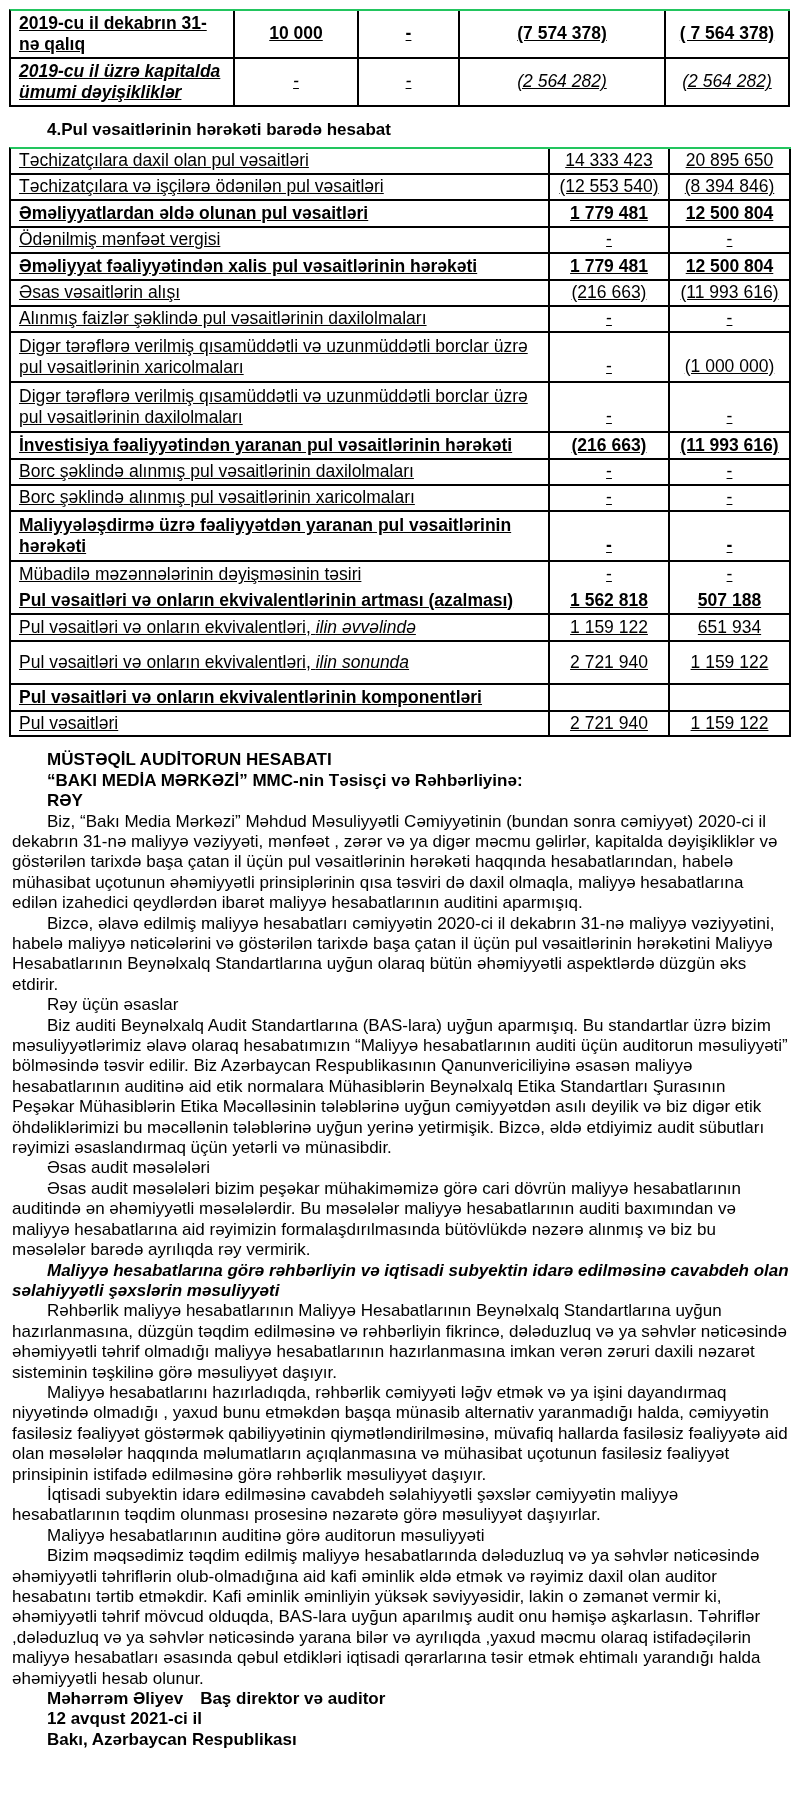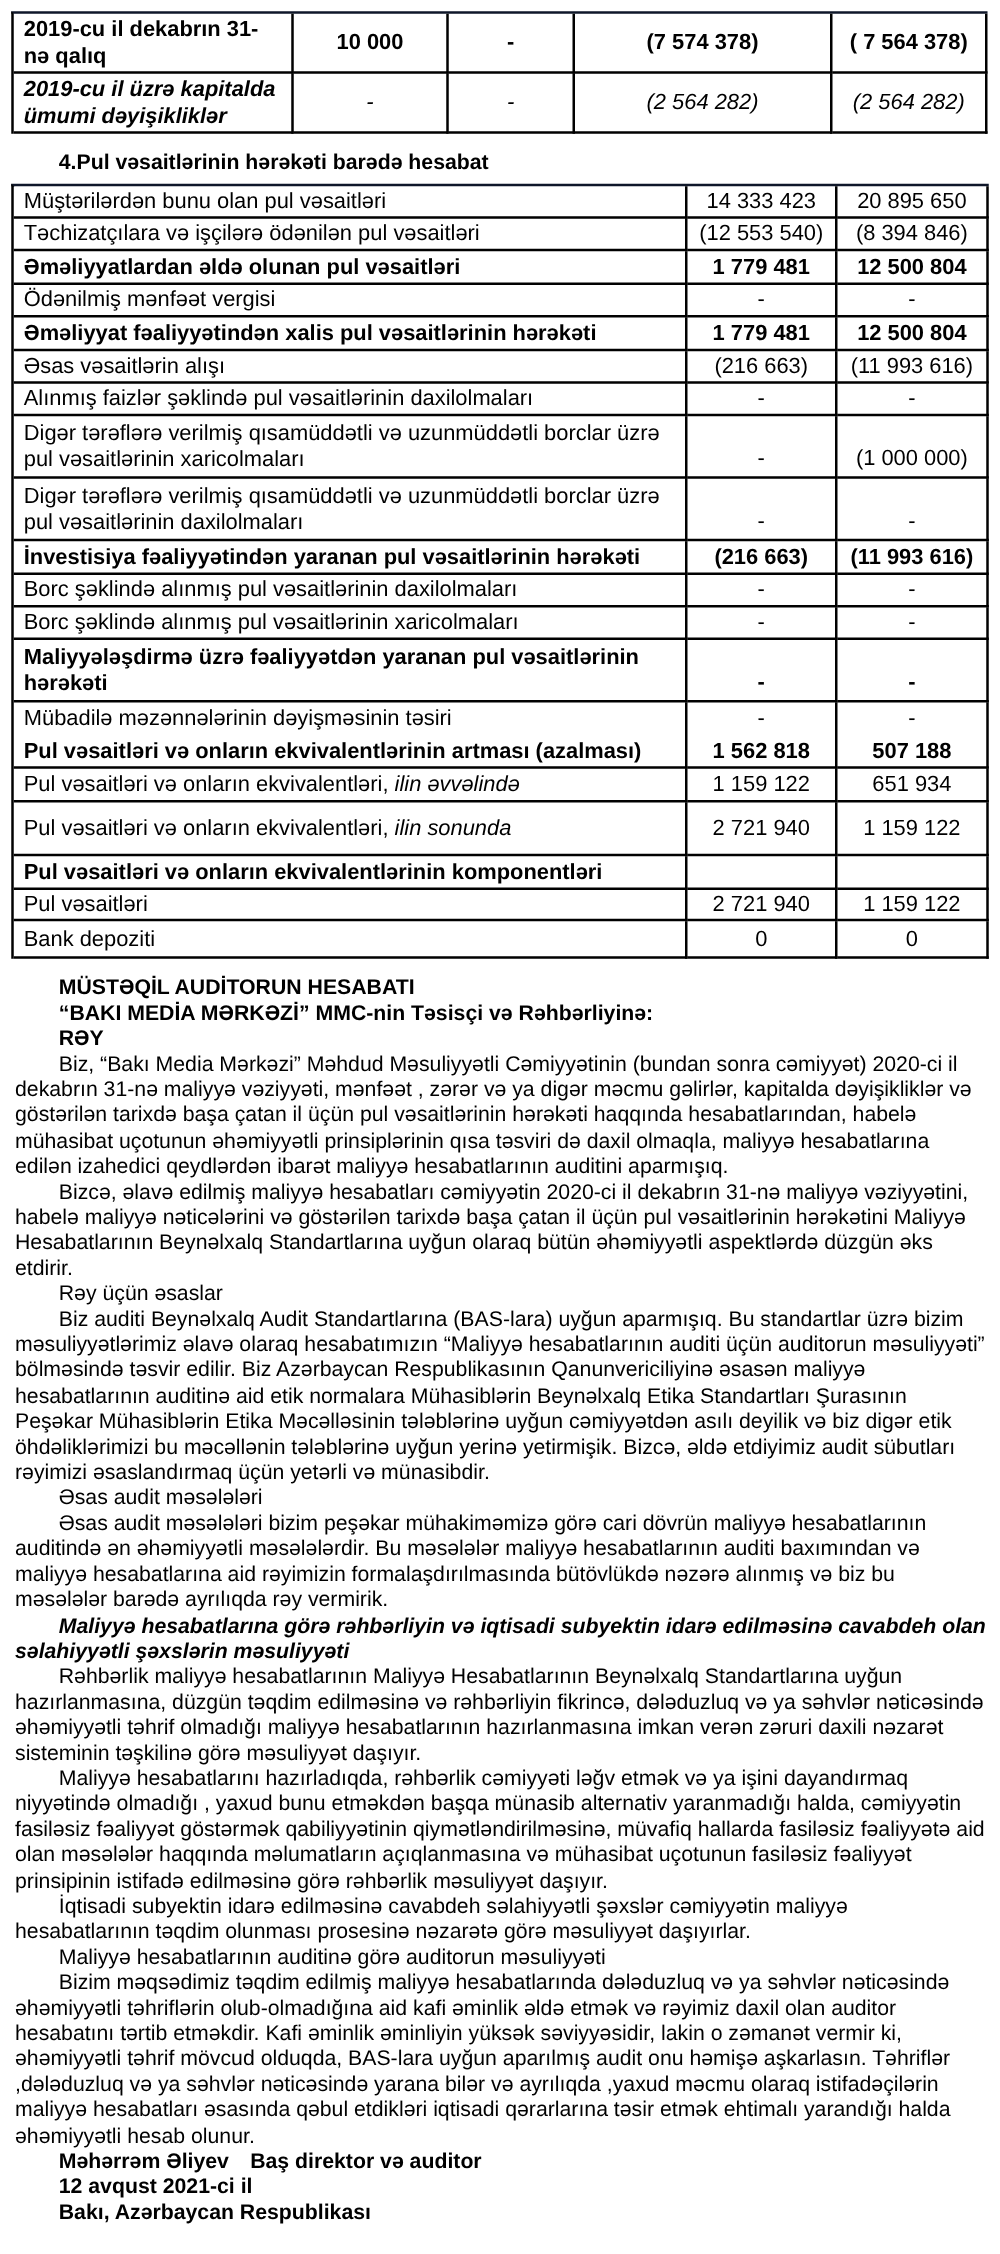--- a/index.html
+++ b/index.html
@@ -2,21 +2,21 @@
 <html><head>
 <meta charset="utf-8">
 <style>
   html,body{margin:0;padding:0;background:#fff;}
   .page{
     width:800px;height:1803px;overflow:hidden;background:#fff;box-sizing:border-box;
     padding:9px 0 0 9px;color:#000;
     font-family:"Liberation Sans","DejaVu Sans",sans-serif;
   }
   table.tbl{border-collapse:separate;border-spacing:0;table-layout:fixed;
-    border-top:2px solid #0f172a;border-left:2px solid #000;}
+    border-top:2px solid #22c55e;border-left:2px solid #000;text-decoration:underline;}
   .tbl td{border-right:2px solid #000;border-bottom:2px solid #000;
     font-size:17.5px;line-height:1.22;padding:1px 6px;vertical-align:middle;overflow:hidden;}
   
   .equity{width:779px;}
   .equity td.lbl{padding-left:8px;font-weight:700;}
   .equity tr.it td.lbl{font-style:italic;}
   .equity td.val{text-align:center;padding:1px 3px;}
   .equity tr.r1 td.val{font-weight:700;margin-left:44px;}
   .equity tr.it td.val{font-style:italic;}
   .equity tr{height:48px;}
@@ -74,21 +74,21 @@
   <p class="h4">4.Pul vəsaitlərinin hərəkəti barədə hesabat</p>
 
   <table class="tbl cash">
     <colgroup>
         <col style="width:539px">
         <col style="width:120px">
         <col style="width:121px">
       </colgroup>
     <tbody>
         <tr class="h26">
-      <td class="lbl">Müştərilərdən bunu olan pul vəsaitləri</td>
+      <td class="lbl">Təchizatçılara daxil olan pul vəsaitləri</td>
       <td class="val">14 333 423</td>
       <td class="val">20 895 650</td>
     </tr>
     <tr class="h26">
       <td class="lbl">Təchizatçılara və işçilərə ödənilən pul vəsaitləri</td>
       <td class="val">(12 553 540)</td>
       <td class="val">(8 394 846)</td>
     </tr>
     <tr class="h27 b">
       <td class="lbl">Əməliyyatlardan əldə olunan pul vəsaitləri</td>
@@ -167,25 +167,20 @@
     </tr>
     <tr class="h27 b">
       <td class="lbl">Pul vəsaitləri və onların ekvivalentlərinin komponentləri</td>
       <td class="val"></td>
       <td class="val"></td>
     </tr>
     <tr class="h28">
       <td class="lbl">Pul vəsaitləri</td>
       <td class="val">2 721 940</td>
       <td class="val">1 159 122</td>
-    </tr>
-    <tr class="h30">
-      <td class="lbl">Bank depoziti</td>
-      <td class="val">0</td>
-      <td class="val">0</td>
     </tr>
   </tbody>
     </table>
 
   <div class="report">
     <p class="b">MÜSTƏQİL AUDİTORUN HESABATI</p>
     <p class="b">“BAKI MEDİA MƏRKƏZİ” MMC-nin Təsisçi və Rəhbərliyinə:</p>
     <p class="b">RƏY</p>
     <p>Biz, “Bakı Media Mərkəzi” Məhdud Məsuliyyətli Cəmiyyətinin (bundan sonra cəmiyyət) 2020-ci il dekabrın 31-nə maliyyə vəziyyəti, mənfəət , zərər və ya digər məcmu gəlirlər, kapitalda dəyişikliklər və göstərilən tarixdə başa çatan il üçün pul vəsaitlərinin hərəkəti haqqında hesabatlarından, habelə mühasibat uçotunun əhəmiyyətli prinsiplərinin qısa təsviri də daxil olmaqla, maliyyə hesabatlarına edilən izahedici qeydlərdən ibarət maliyyə hesabatlarının auditini aparmışıq.</p>
     <p>Bizcə, əlavə edilmiş maliyyə hesabatları cəmiyyətin 2020-ci il dekabrın 31-nə maliyyə vəziyyətini, habelə maliyyə nəticələrini və göstərilən tarixdə başa çatan il üçün pul vəsaitlərinin hərəkətini Maliyyə Hesabatlarının Beynəlxalq Standartlarına uyğun olaraq bütün əhəmiyyətli aspektlərdə düzgün əks etdirir.</p>

